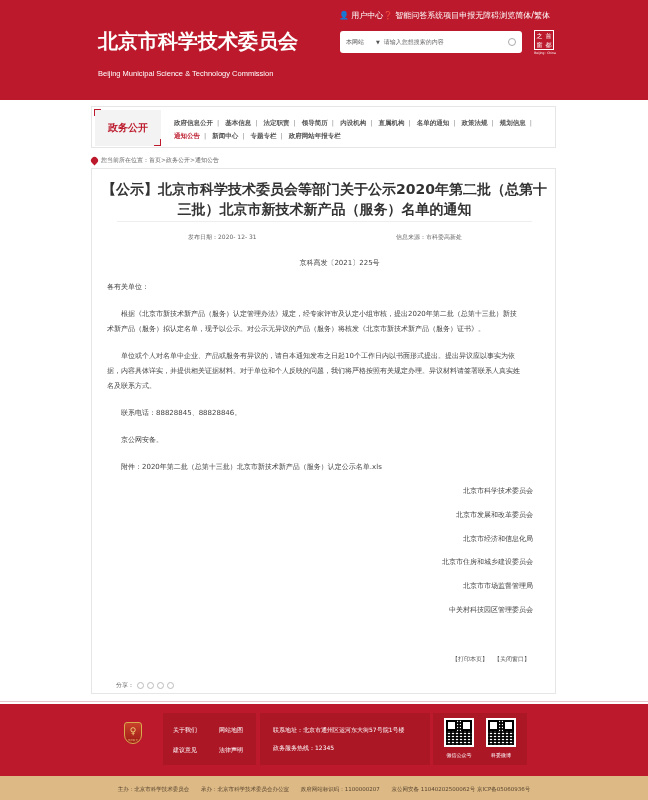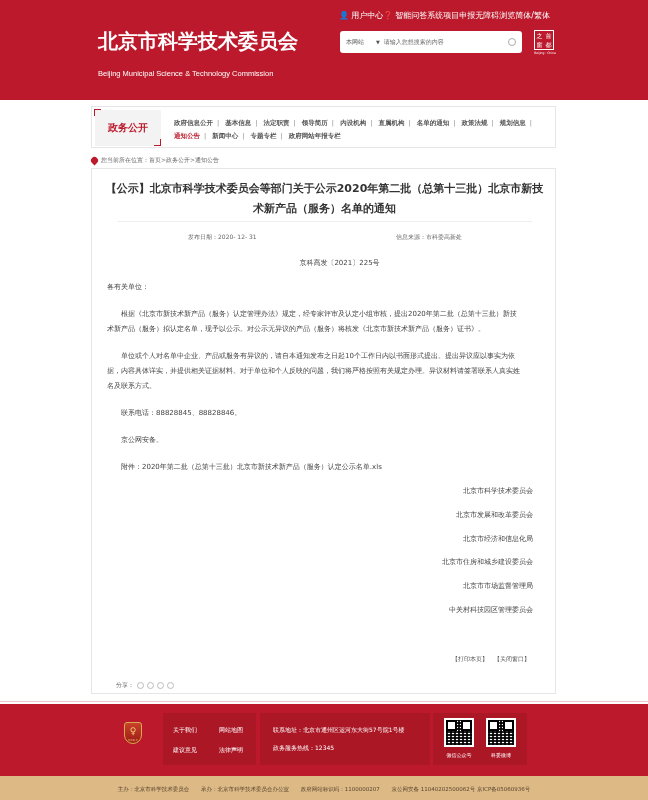--- a/index.html
+++ b/index.html
@@ -28,21 +28,21 @@
   .subnav .label { position: absolute; left: 3px; top: 3px; width: 66px; height: 36px; background: #f3f3f3; color: #bc1a2c; font-size: 10px; font-weight: bold; text-align: center; line-height: 36px; }
   .subnav .corner-tl { position: absolute; left: 2px; top: 2px; width: 7px; height: 7px; border-left: 1px solid #bc1a2c; border-top: 1px solid #bc1a2c; }
   .subnav .corner-br { position: absolute; left: 62px; top: 32px; width: 7px; height: 7px; border-right: 1px solid #bc1a2c; border-bottom: 1px solid #bc1a2c; }
   .subnav .links { position: absolute; left: 82px; top: 10px; width: 380px; font-size: 6.5px; color: #555; line-height: 13px; }
   .subnav .links span.lk { white-space: nowrap; font-weight: bold; }
   .subnav .links span.sep { color: #888; margin: 0 4px; }
   .subnav .links span.lk.cur { color: #bc1a2c; }
   .crumb { position: absolute; top: 156px; left: 91px; font-size: 6px; color: #666; display: flex; align-items: center; }
   .crumb .pin { width: 7px; height: 7px; background: #bc1a2c; border-radius: 50% 50% 50% 0; transform: rotate(-45deg); margin-right: 3px; }
   .article { position: absolute; top: 168px; left: 91px; width: 465px; height: 526px; border: 1px solid #e6e6e6; background: #fff; }
-  .title { position: absolute; left: 10px; top: 10px; width: 445px; text-align: center; font-size: 11px; font-weight: bold; color: #333; line-height: 20px; }
+  .title { position: absolute; left: 10px; top: 10px; width: 445px; text-align: center; font-size: 14px; font-weight: bold; color: #333; line-height: 20px; }
   .title-rule { position: absolute; left: 25px; top: 52px; width: 415px; border-top: 1px solid #eee; }
   .meta { position: absolute; top: 64px; font-size: 6px; color: #666; }
   .meta.date { left: 96px; }
   .meta.src { left: 304px; }
   .docno { position: absolute; top: 89px; left: 0; width: 465px; text-align: center; font-size: 7px; color: #444; padding-left: 30px; }
   .body { position: absolute; top: 111px; left: 15px; width: 415px; font-size: 7px; color: #444; line-height: 15px; }
   .body p { margin-bottom: 12px; }
   .body p.ind { text-indent: 14px; }
   .sigs { position: absolute; top: 317px; right: 22px; text-align: right; font-size: 7px; color: #444; }
   .sigs div { height: 23.8px; line-height: 10px; }

